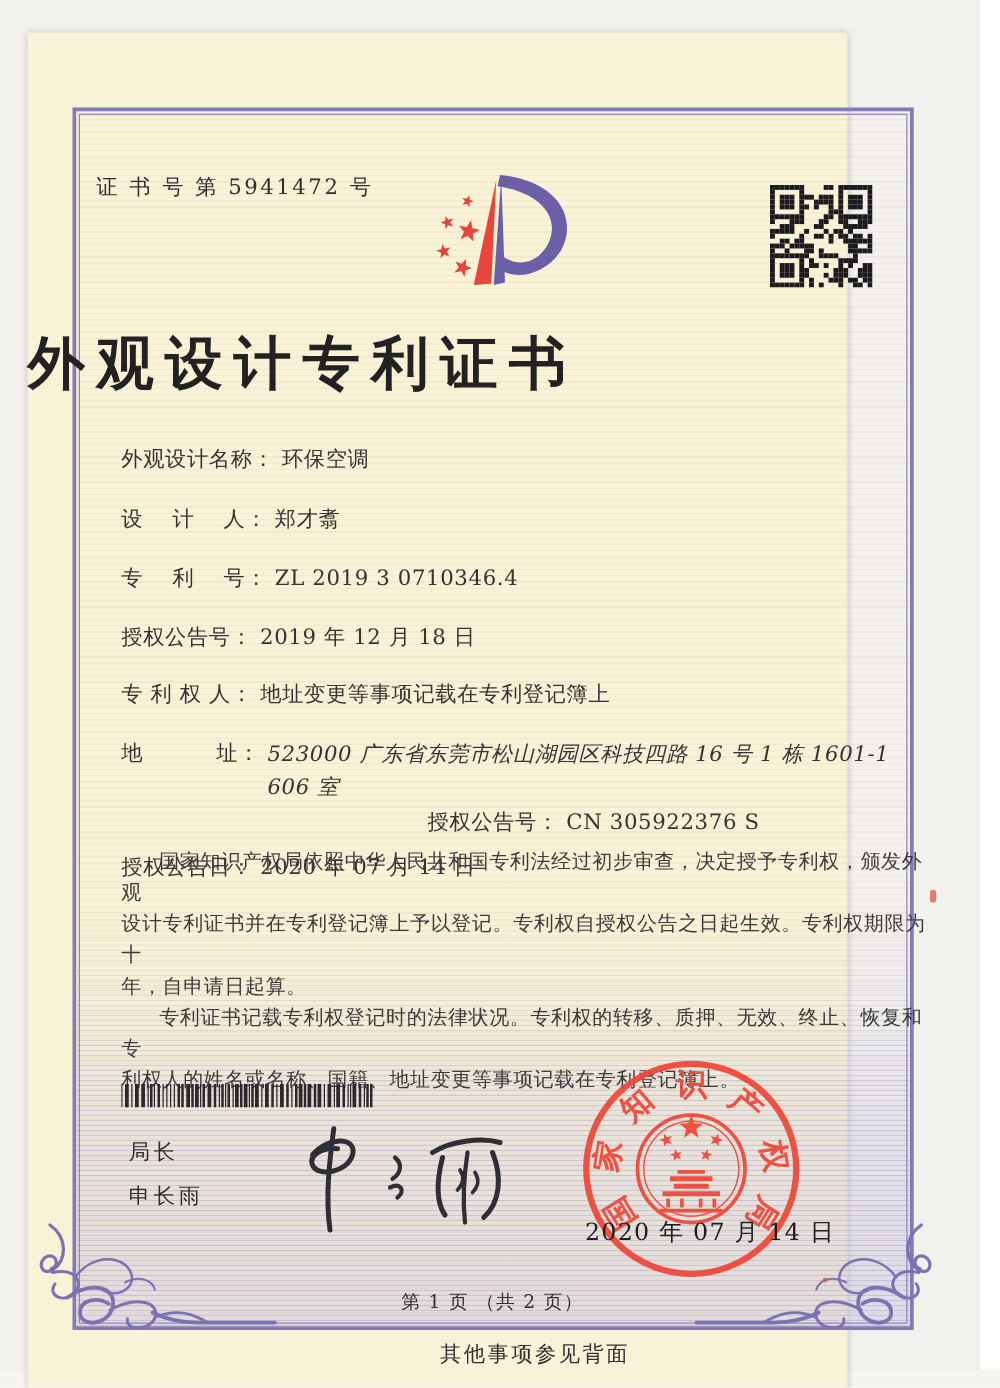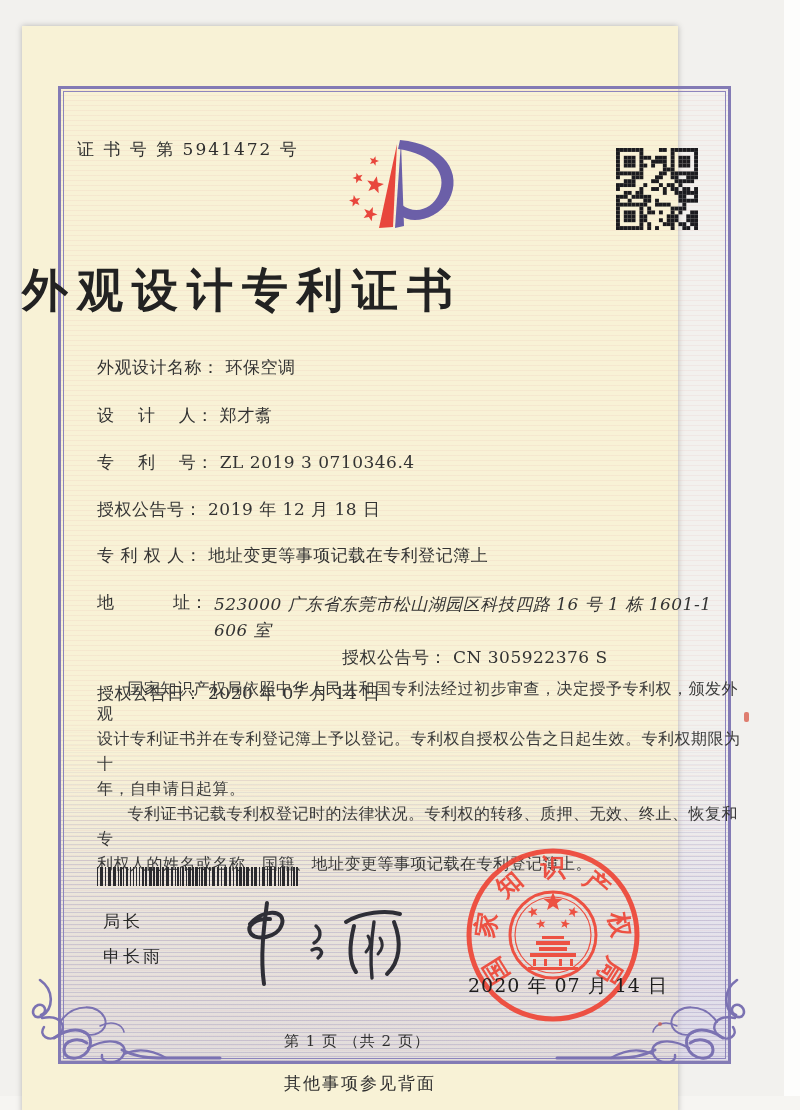--- a/index.html
+++ b/index.html
@@ -46,23 +46,23 @@
   .barcode { position:absolute; left:75px; top:841px; width:206px; height:19px; }
 
   .officer { position:absolute; left:81px; top:884px; font-size:17px; color:#2c2c2c; letter-spacing:3px; }
   .officer div { margin-bottom:12px; }
   .signature { position:absolute; left:198px; top:868px; width:200px; height:95px; }
 
   .seal { position:absolute; left:436px; top:814px; width:190px; height:190px; opacity:0.92; }
   .seal-date { position:absolute; left:446px; top:947px; width:190px; font-size:19px; color:#1d1d1d;
                letter-spacing:1px; white-space:nowrap; }
 
-  .page-num { position:absolute; left:262px; top:1006px; width:220px; text-align:left;
+  .page-num { position:absolute; left:262px; top:1006px; width:220px; text-align:center;
               font-size:15px; color:#2f2f2f; letter-spacing:1px; }
-  .back-note { position:absolute; left:262px; top:1046px; width:220px; text-align:left;
+  .back-note { position:absolute; left:262px; top:1046px; width:220px; text-align:right;
                font-size:17px; color:#2f2f2f; letter-spacing:2px; }
 
   .flourish { position:absolute; width:195px; height:92px; top:948px; }
   .flourish.left { left:8px; }
   .flourish.right { left:530px; transform:scaleX(-1); }
 
   .speck1 { position:absolute; left:722px; top:686px; width:5px; height:10px; background:#d9604f; opacity:.8; border-radius:2px; }
   .speck2 { position:absolute; left:636px; top:996px; width:4px; height:4px; background:#cf5a49; opacity:.7; border-radius:50%; }
 </style>
 </head>

